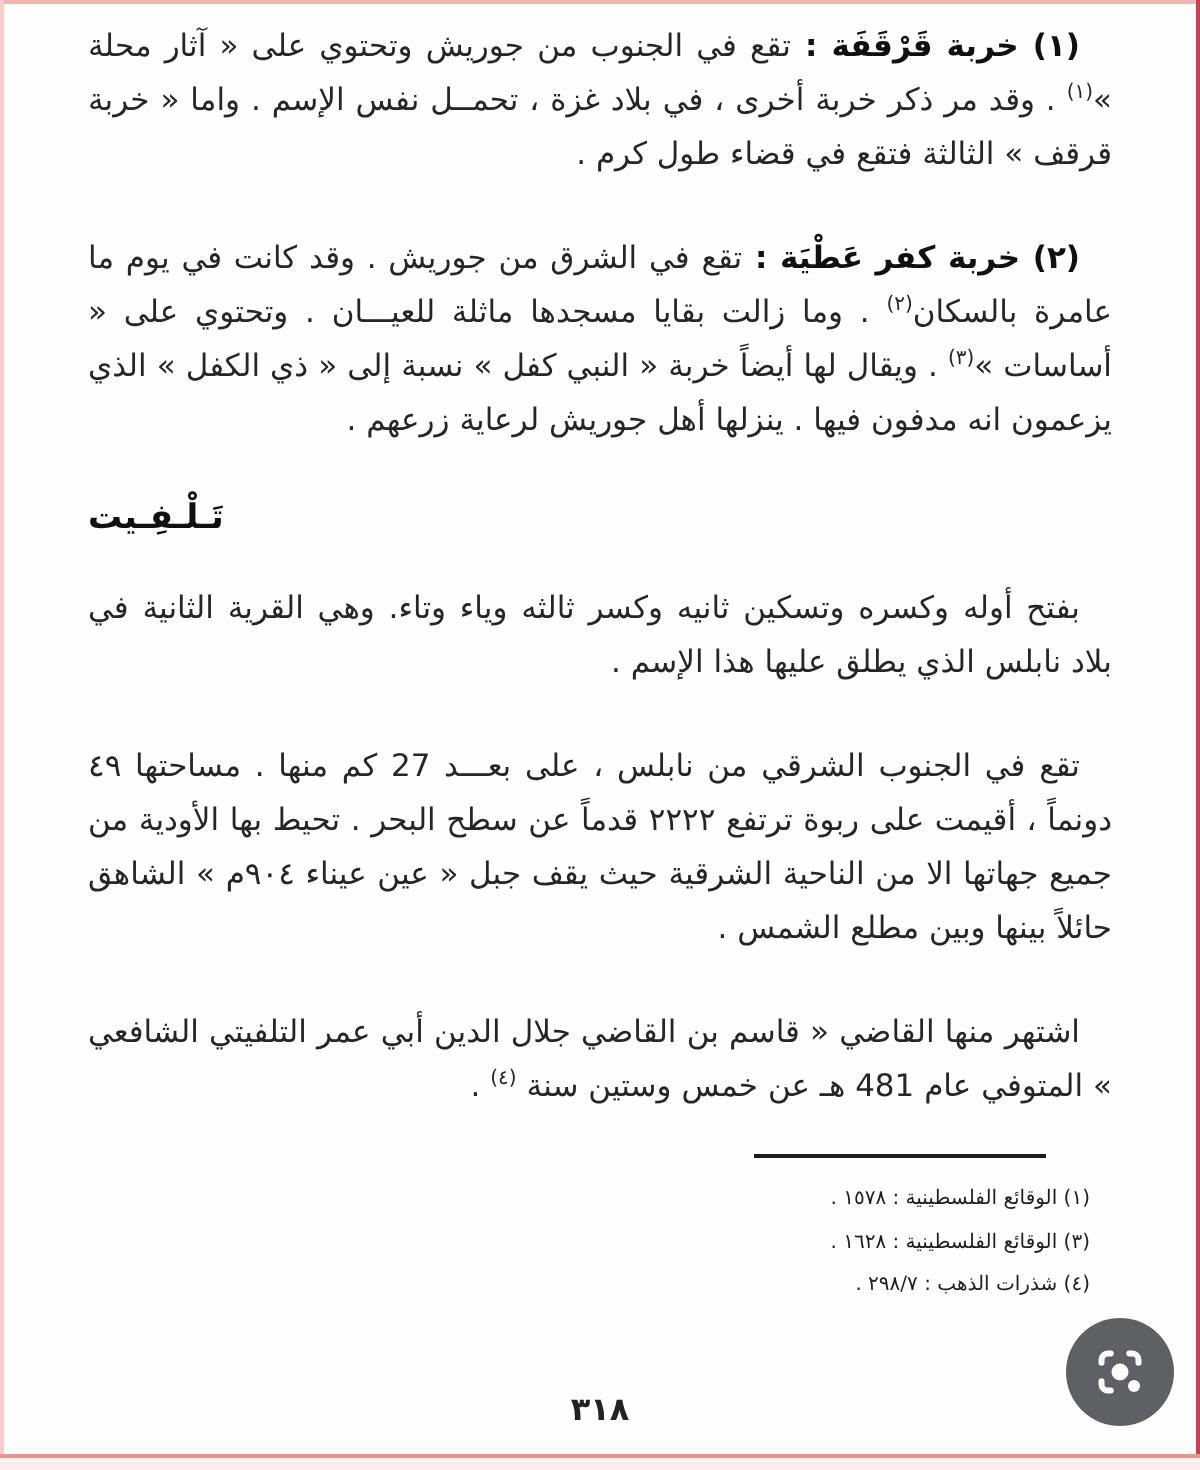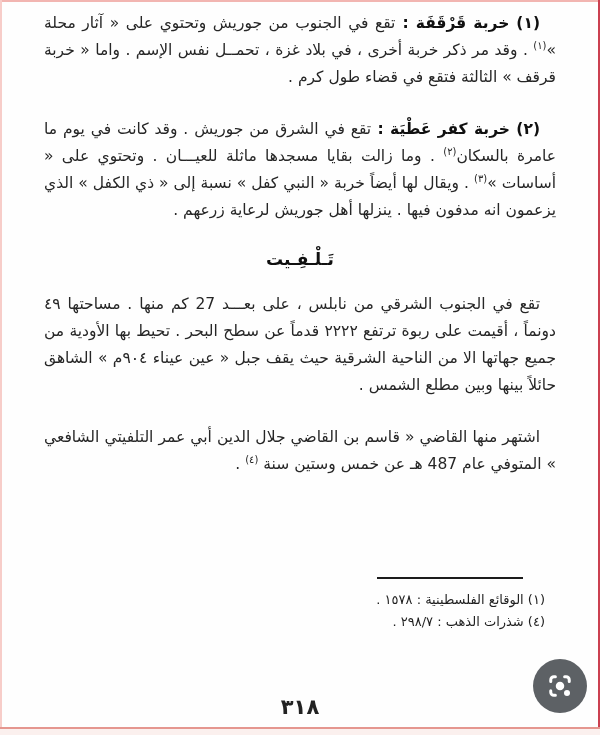--- a/index.html
+++ b/index.html
@@ -30,39 +30,39 @@
   }
   .para .lead{font-weight:bold;color:#101010;}
   .fn-ref{
     font-size:10px;
     vertical-align:super;
     line-height:0;
     color:#262626;
   }
   .heading{
     margin:4px 0 22px 0;
-    text-align:center;
+    text-align:left;
     font-size:17px;
     font-weight:bold;
     color:#101010;
     letter-spacing:1px;
   }
   .fn-sep{
     position:absolute;top:577px;right:77px;width:146px;height:2px;
     background:#1c1c1c;
   }
   .footnotes{
     position:absolute;top:589px;right:55px;left:40px;
     direction:rtl;text-align:right;
-    font-size:13px;line-height:21.5px;color:#1e1e1e;
+    font-size:10px;line-height:21.5px;color:#1e1e1e;
   }
   .page-number{
     position:absolute;top:695px;left:0;right:0;
     text-align:center;
-    font-size:21px;font-weight:bold;color:#222;
+    font-size:16px;font-weight:bold;color:#222;
     direction:rtl;
   }
   .lens-button{
     position:absolute;left:533px;top:659px;width:54px;height:54px;
     border-radius:50%;
     background:#5d6165;
     display:flex;align-items:center;justify-content:center;
     cursor:pointer;border:none;padding:0;
   }
   .lens-button svg{display:block;}
@@ -79,31 +79,33 @@
   <div class="frame-bottom-strip"></div>
 
   <div class="content">
 
     <p class="para"><span class="lead">(١) خربة قَرْقَفَة : </span><span>تقع في الجنوب من جوريش وتحتوي على « آثار محلة »</span><span class="fn-ref">(١)</span><span> . وقد مر ذكر خربة أخرى ، في بلاد غزة ، تحمــل نفس الإسم . واما « خربة قرقف » الثالثة فتقع في قضاء طول كرم .</span></p>
 
     <p class="para"><span class="lead">(٢) خربة كفر عَطْيَة : </span><span>تقع في الشرق من جوريش . وقد كانت في يوم ما عامرة بالسكان</span><span class="fn-ref">(٢)</span><span> . وما زالت بقايا مسجدها ماثلة للعيـــان . وتحتوي على « أساسات »</span><span class="fn-ref">(٣)</span><span> . ويقال لها أيضاً خربة « النبي كفل » نسبة إلى « ذي الكفل » الذي يزعمون انه مدفون فيها . ينزلها أهل جوريش لرعاية زرعهم .</span></p>
 
     <h2 class="heading">تَـلْـفِـيت</h2>
 
+    <p class="para">بفتح أوله وكسره وتسكين ثانيه وكسر ثالثه وياء وتاء. وهي القرية الثانية في بلاد نابلس الذي يطلق عليها هذا الإسم .</p>
 
     <p class="para">تقع في الجنوب الشرقي من نابلس ، على بعـــد 27 كم منها . مساحتها ٤٩ دونماً ، أقيمت على ربوة ترتفع ٢٢٢٢ قدماً عن سطح البحر . تحيط بها الأودية من جميع جهاتها الا من الناحية الشرقية حيث يقف جبل « عين عيناء ٩٠٤م » الشاهق حائلاً بينها وبين مطلع الشمس .</p>
 
-    <p class="para"><span>اشتهر منها القاضي « قاسم بن القاضي جلال الدين أبي عمر التلفيتي الشافعي » المتوفي عام 487 هـ عن خمس وستين سنة </span><span class="fn-ref">(٤)</span><span> .</span></p>
+    <p class="para"><span>اشتهر منها القاضي « قاسم بن القاضي جلال الدين أبي عمر التلفيتي الشافعي » المتوفي عام 481 هـ عن خمس وستين سنة </span><span class="fn-ref">(٤)</span><span> .</span></p>
 
   </div>
 
   <div class="fn-sep"></div>
 
   <div class="footnotes">
     <div>(١) الوقائع الفلسطينية : ١٥٧٨ .</div>
+    <div>(٣) الوقائع الفلسطينية : ١٦٢٨ .</div>
     <div>(٤) شذرات الذهب : ٢٩٨/٧ .</div>
   </div>
 
   <div class="page-number">٣١٨</div>
 
   <button class="lens-button">
     <span>
       <svg width="30" height="30" viewBox="0 0 24 24" fill="none">
         <path d="M8.3 4.6 H7.1 a2.5 2.5 0 0 0 -2.5 2.5 V8.3" stroke="#ffffff" stroke-width="2.4" stroke-linecap="round"></path>
         <path d="M15.7 4.6 H16.9 a2.5 2.5 0 0 1 2.5 2.5 V8.3" stroke="#ffffff" stroke-width="2.4" stroke-linecap="round"></path>

